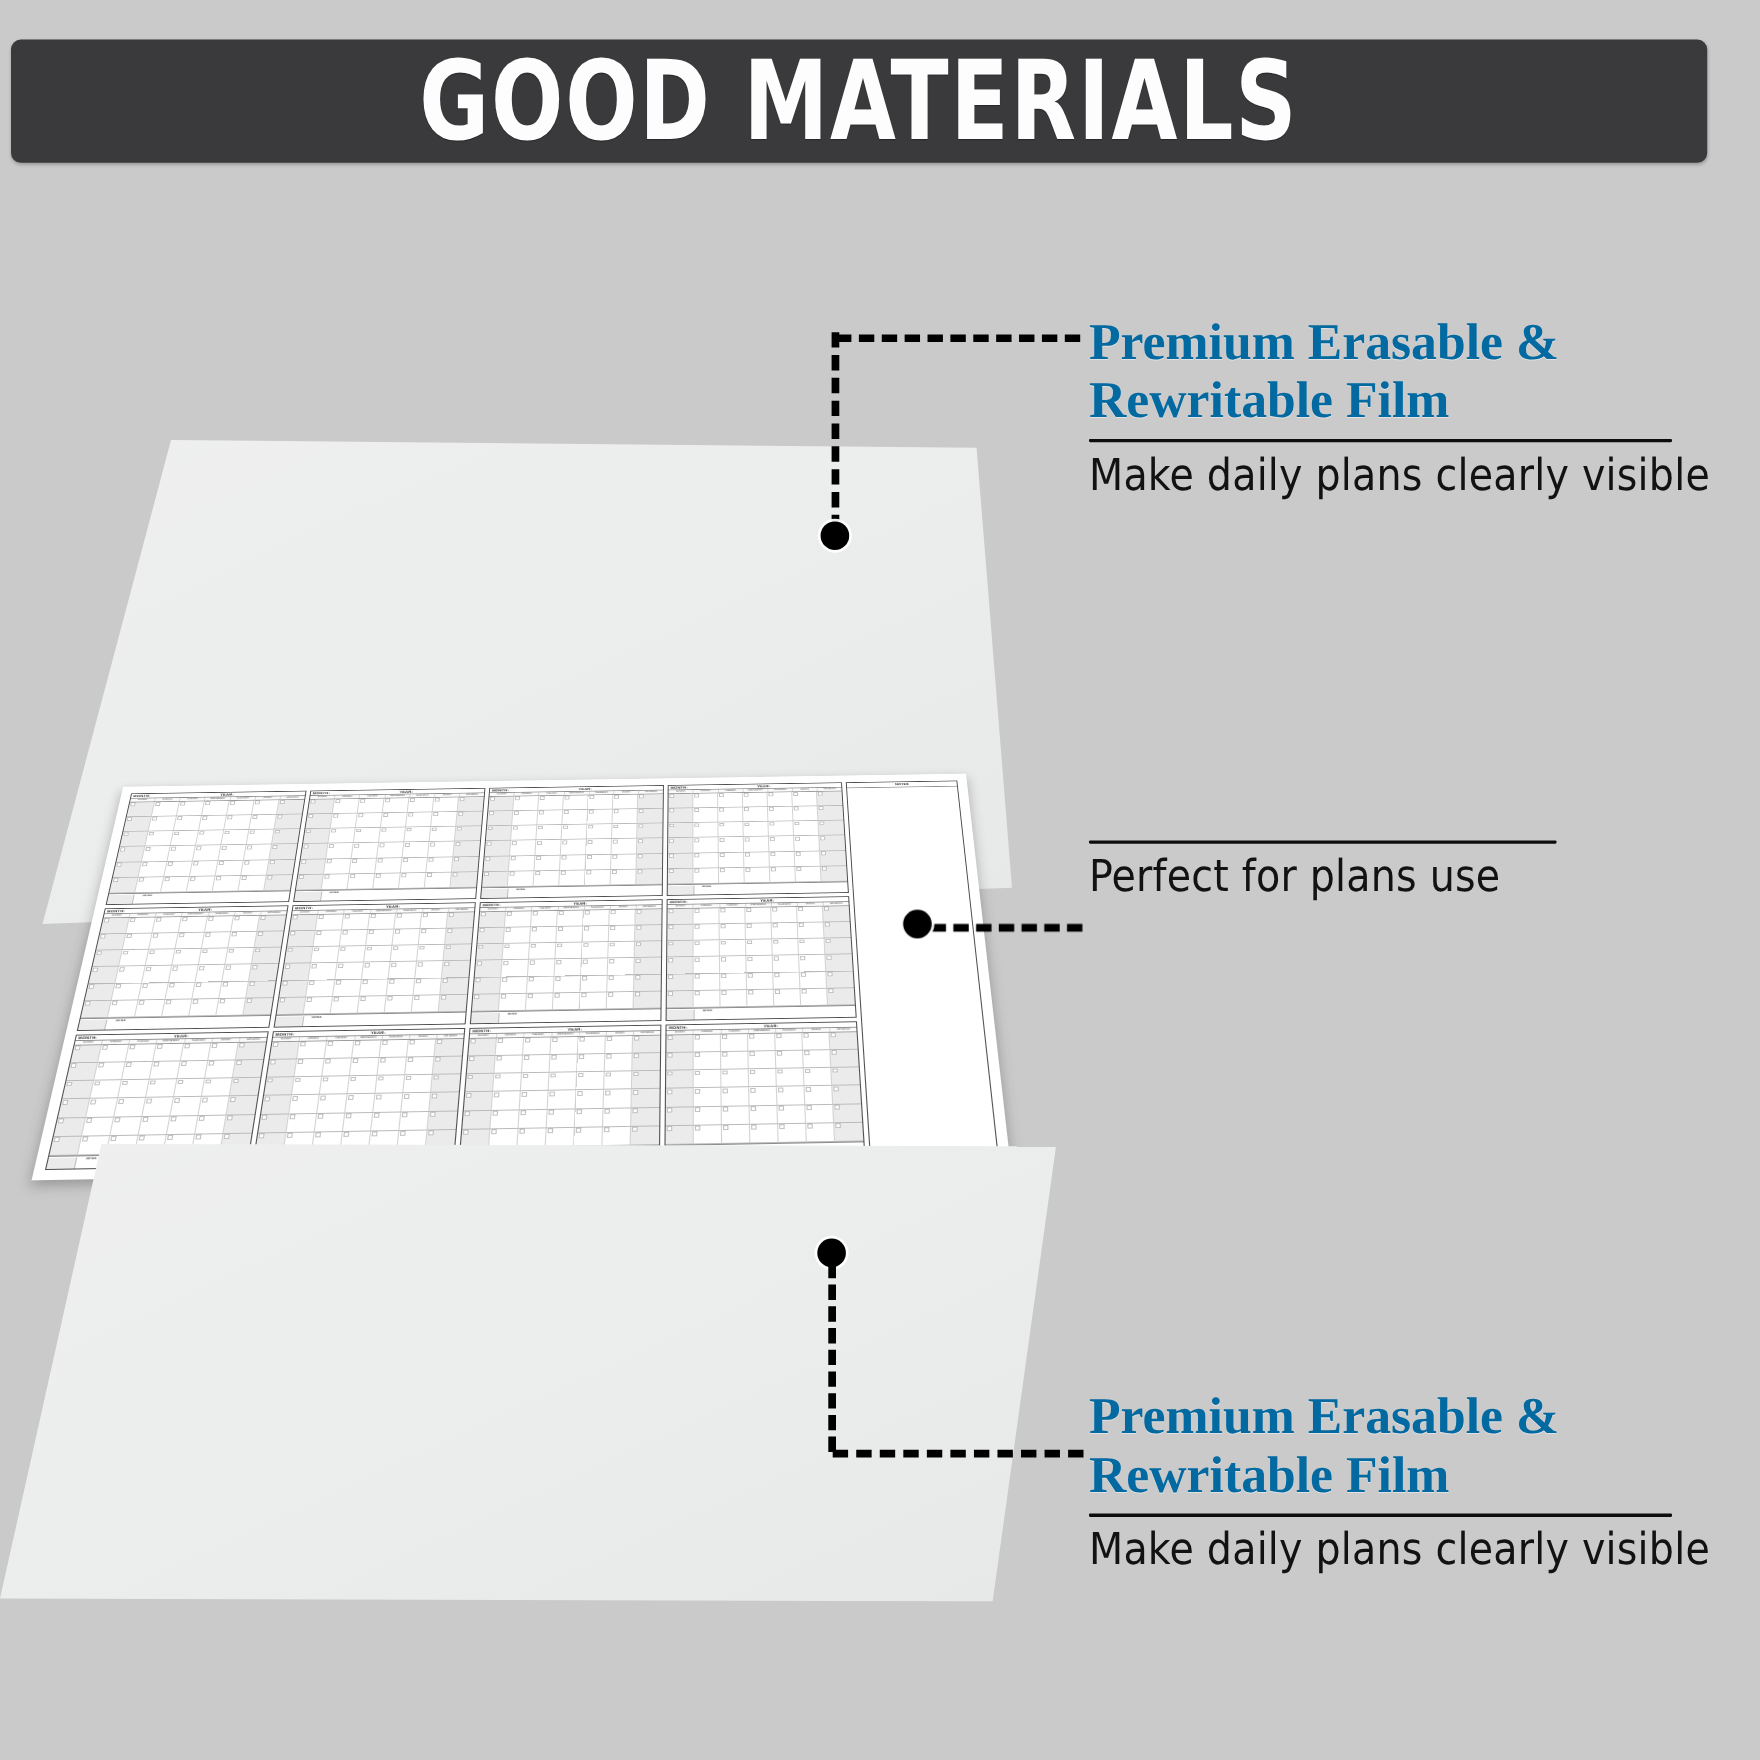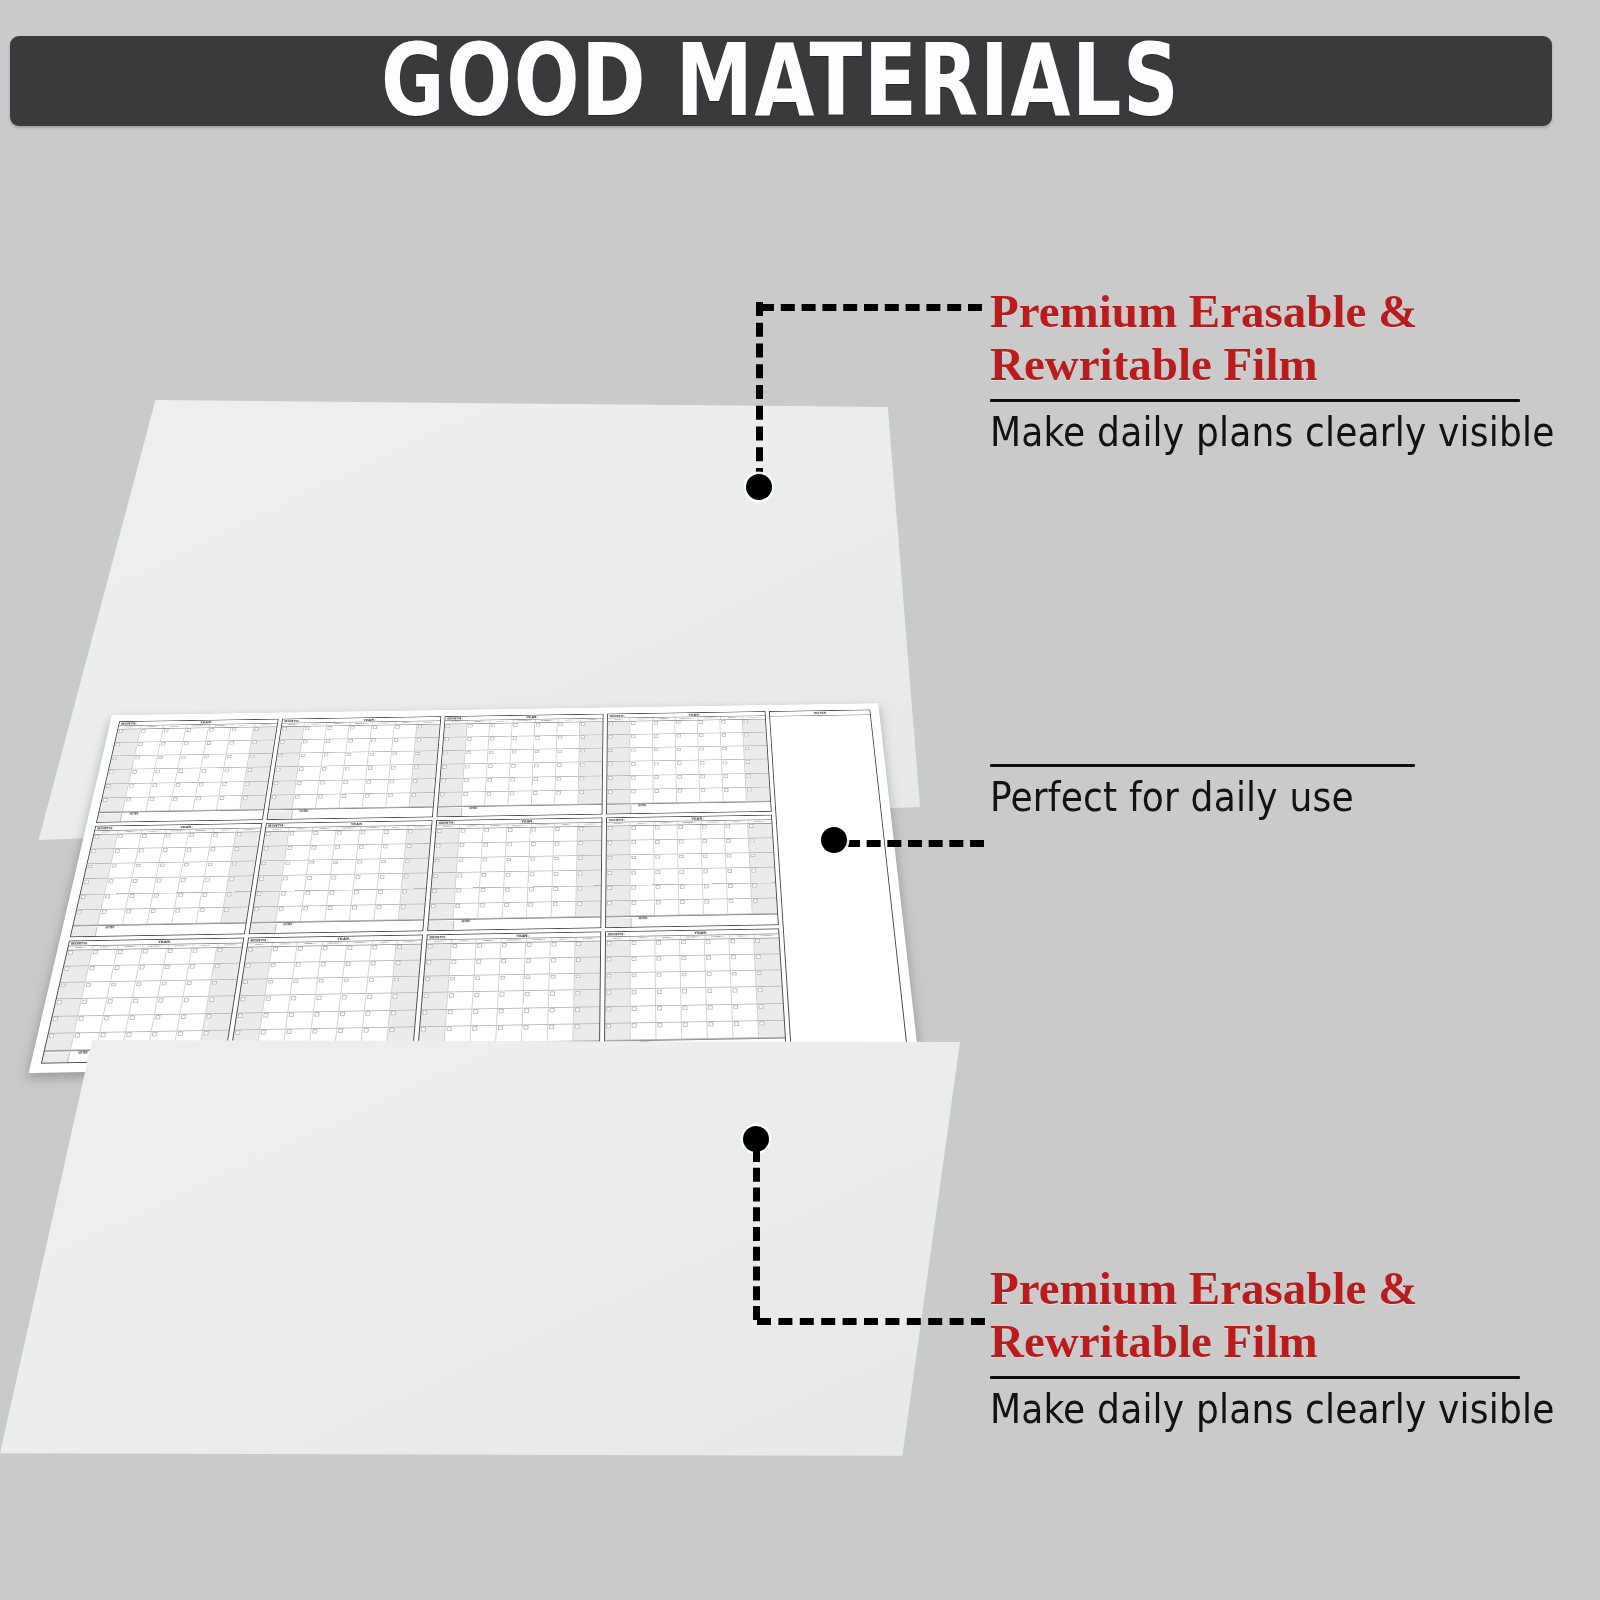--- a/index.html
+++ b/index.html
@@ -7,21 +7,21 @@
     width:1600px;height:1600px;
     background:#cacaca;
     font-family:"Liberation Sans", sans-serif;
     overflow:hidden;
     position:relative;
   }
   #stage{position:absolute;inset:0;width:1600px;height:1600px;}
 
   
   .banner{
-    position:absolute;left:10px;top:36px;width:1542px;height:90px;
+    position:absolute;left:10px;top:36px;width:1542px;height:112px;
     background:#3a3a3c;border-radius:9px;
     box-shadow:0 2px 3px rgba(0,0,0,.22);
     display:flex;align-items:center;justify-content:center;
   }
   .banner-title{
     color:#fdfdfd;
     font-family:"Liberation Sans Narrow","DejaVu Sans Condensed","Liberation Sans",sans-serif;
     font-weight:700;
     font-size:100px;
     letter-spacing:2px;
@@ -155,21 +155,21 @@
     border-bottom:.5px solid #8d8d8d;
     line-height:1;
   }
   .notes-col .n-body{flex:1 1 auto;background:#fff;}
 
   
   .callout{position:absolute;}
   .c-title{
     font-family:"Liberation Serif","DejaVu Serif",serif;
     font-weight:700;
-    color:#b91c1c;
+    color:#0369a1;
     font-size:47px;
     line-height:1.12;
     letter-spacing:0px;
     white-space:pre-line;
     text-shadow:0 1px 0 rgba(255,255,255,.45);
   }
   .c-rule{
     height:3px;background:#0d0d0d;margin:9px 0 6px 0;border-radius:1px;
   }
   .c-sub{
@@ -1012,21 +1012,21 @@
     <div class="c-title">Premium Erasable  &amp;
 Rewritable Film</div>
     <div class="c-rule"></div>
     <div class="c-sub">Make daily plans clearly visible</div>
   </div>
 
   <div class="dash-h" id="c2-hline"></div>
   <div class="dot" id="c2-dot"></div>
   <div class="callout" id="c2">
     <div class="c-rule"></div>
-    <div class="c-sub">Perfect for daily use</div>
+    <div class="c-sub">Perfect for plans use</div>
   </div>
 
   <div class="dot" id="c3-dot"></div>
   <div class="dash-v" id="c3-vline"></div>
   <div class="dash-h" id="c3-hline"></div>
   <div class="callout" id="c3">
     <div class="c-title">Premium Erasable  &amp;
 Rewritable Film</div>
     <div class="c-rule"></div>
     <div class="c-sub">Make daily plans clearly visible</div>

